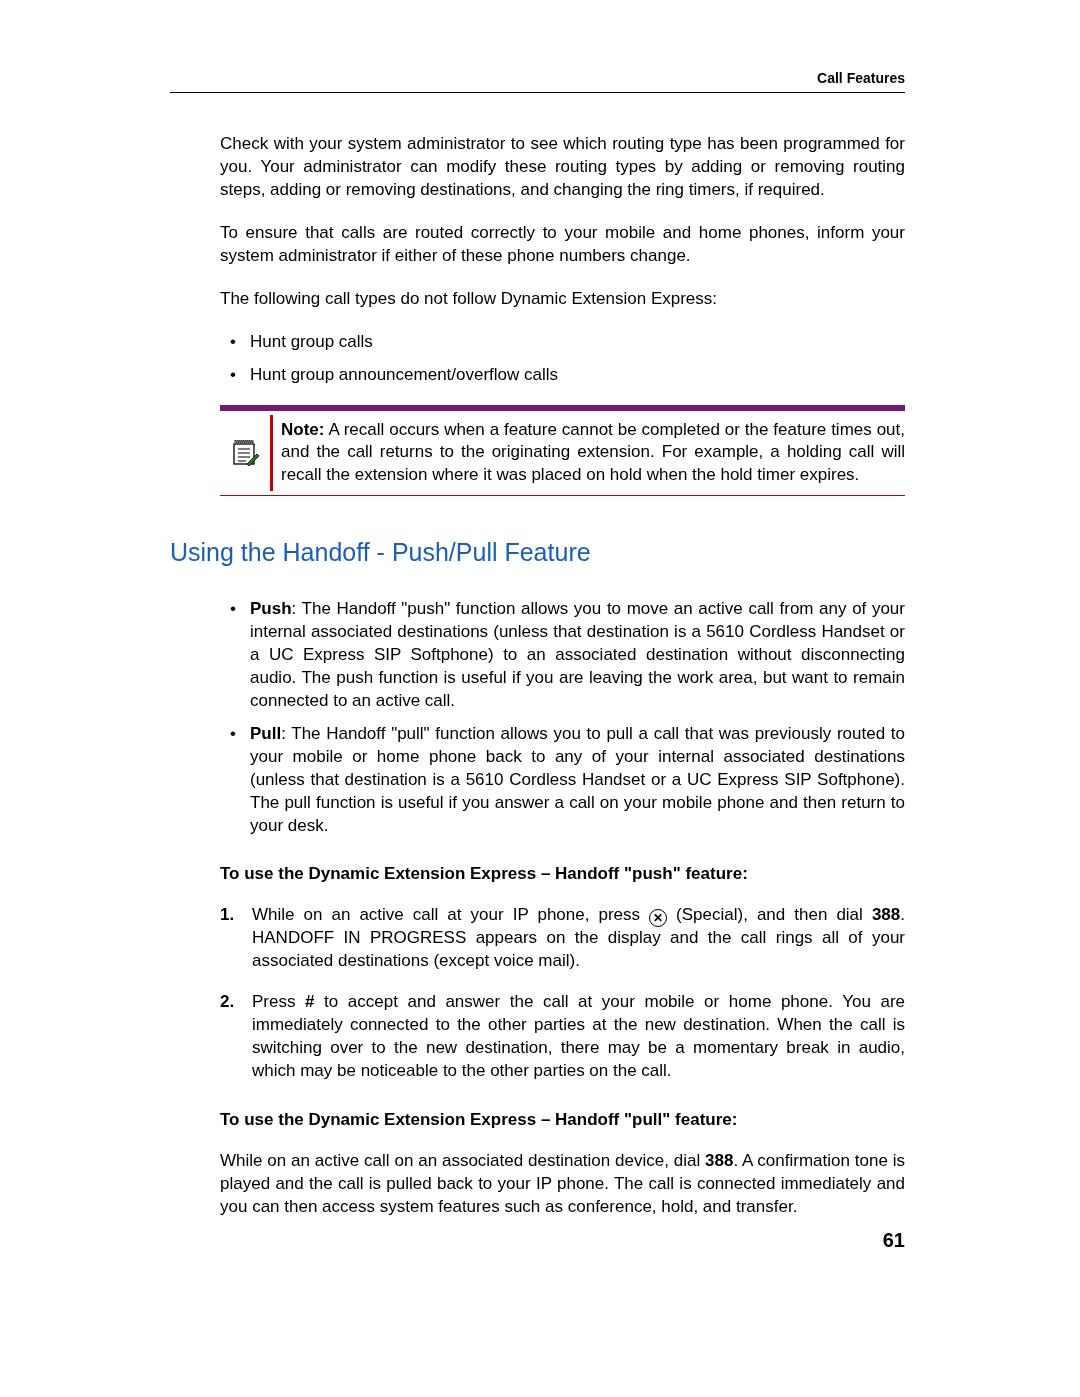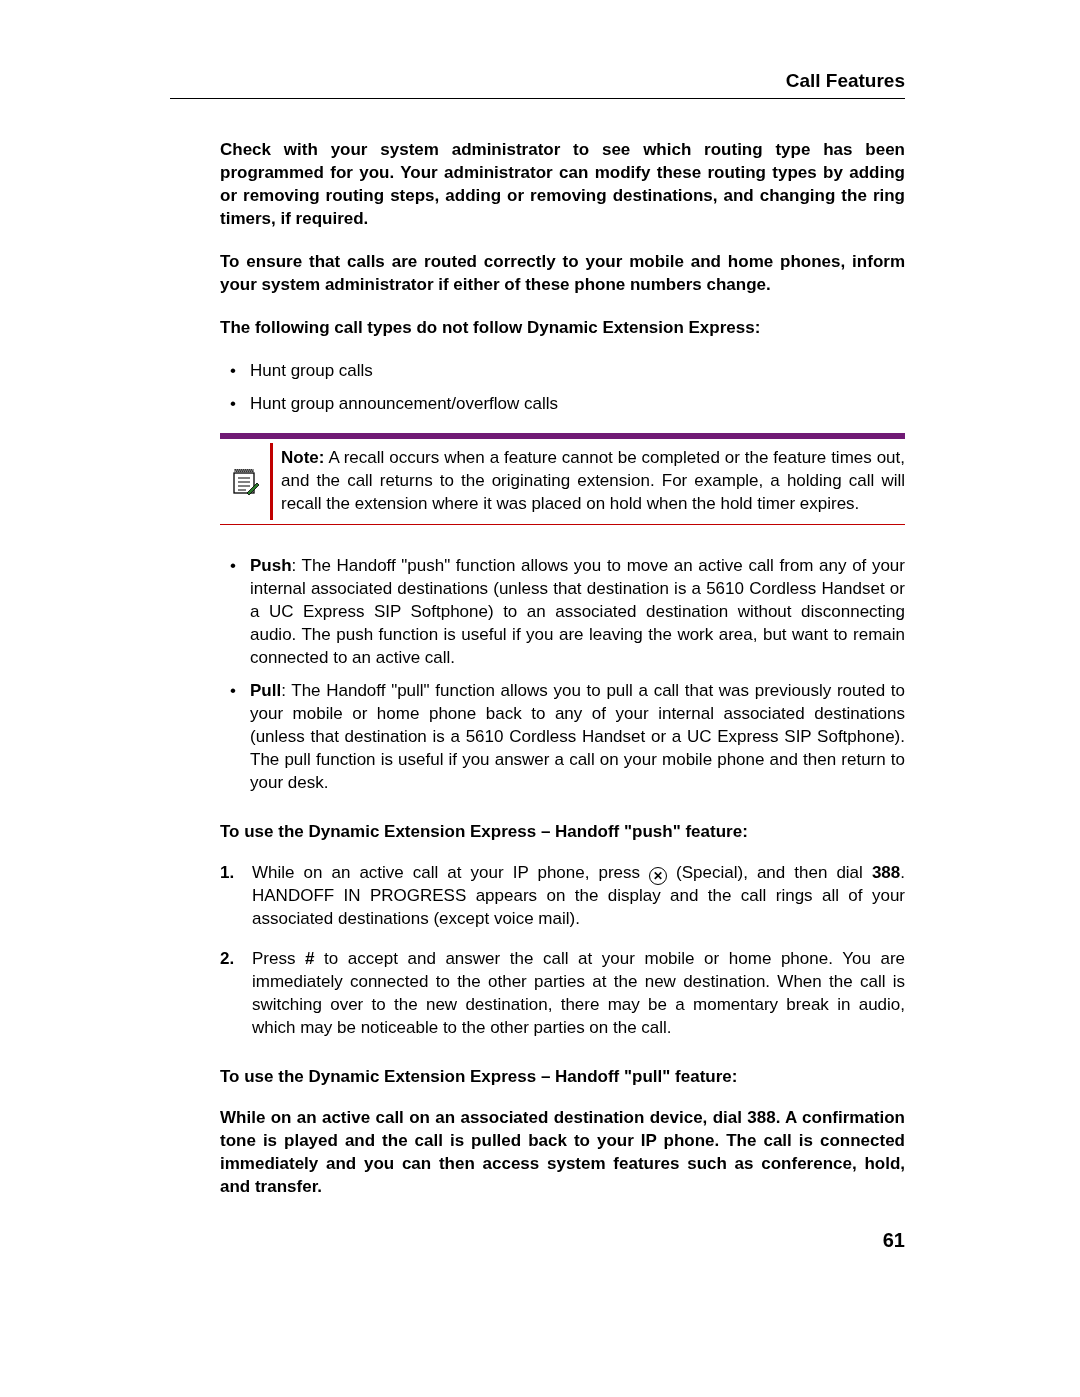--- a/index.html
+++ b/index.html
@@ -18,31 +18,30 @@
   }
   .header-row {
     display: flex;
     justify-content: flex-end;
     border-bottom: 1px solid #000;
     padding-bottom: 6px;
     margin-bottom: 40px;
   }
   .header-title {
     font-weight: bold;
-    font-size: 19px;
+    font-size: 14px;
   }
   .body {
     padding-left: 50px;
     font-size: 17px;
     line-height: 1.35;
   }
   .para {
     margin: 0 0 20px 0;
     text-align: justify;
-    font-weight: bold;
   }
   ul.bullets {
     list-style: none;
     padding: 0;
     margin: 0 0 18px 0;
   }
   ul.bullets > li {
     padding-left: 30px;
     position: relative;
     margin-bottom: 10px;
@@ -153,20 +152,21 @@
           <line x1="8" y1="23" x2="16" y2="23" stroke="#000" stroke-width="1"></line>
           <path d="M5 5 L5 2 L7 5 L7 2 L9 5 L9 2 L11 5 L11 2 L13 5 L13 2 L15 5 L15 2 L17 5 L17 2 L19 5 L19 2 L21 5 L21 2 L23 5 L23 2" stroke="#000" stroke-width="0.8" fill="none"></path>
           <polygon points="17,26 27,16 29,18 19,28" fill="#2a7a2a" stroke="#000" stroke-width="0.8"></polygon>
         </svg>
       </div>
       <div class="note-text-cell">
         <strong>Note:</strong><span> A recall occurs when a feature cannot be completed or the feature times out, and the call returns to the originating extension. For example, a holding call will recall the extension where it was placed on hold when the hold timer expires.</span>
       </div>
     </div>
 
+    <h2 class="section-heading">Using the Handoff - Push/Pull Feature</h2>
 
 
     <ul class="bullets">
       <li style="text-align:justify;">
         <strong>Push</strong><span>: The Handoff "push" function allows you to move an active call from any of your internal associated destinations (unless that destination is a 5610 Cordless Handset or a UC Express SIP Softphone) to an associated destination without disconnecting audio. The push function is useful if you are leaving the work area, but want to remain connected to an active call.</span>
       </li>
       <li style="text-align:justify;">
         <strong>Pull</strong><span>: The Handoff "pull" function allows you to pull a call that was previously routed to your mobile or home phone back to any of your internal associated destinations (unless that destination is a 5610 Cordless Handset or a UC Express SIP Softphone). The pull function is useful if you answer a call on your mobile phone and then return to your desk.</span>
       </li>
     </ul>

